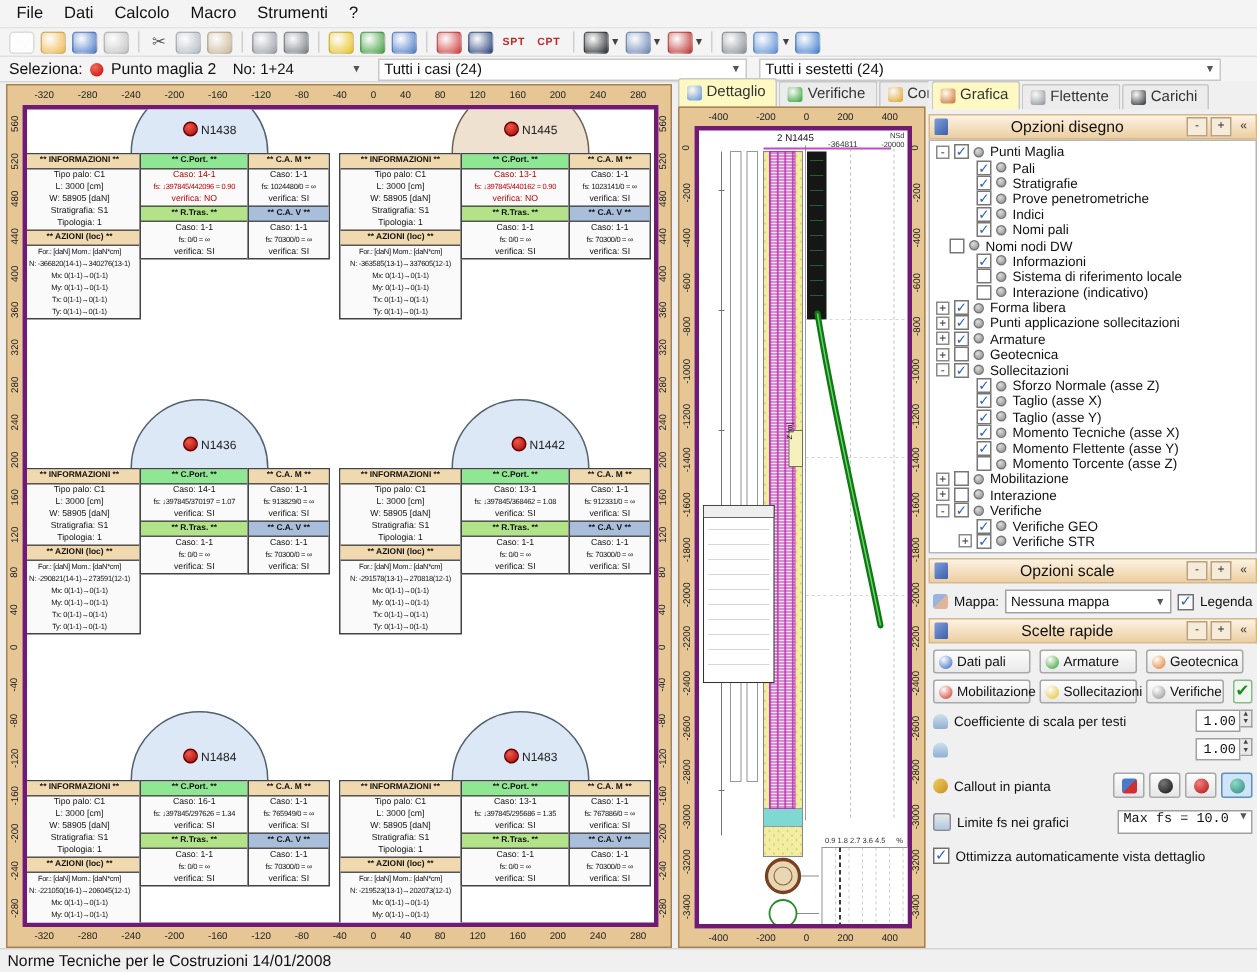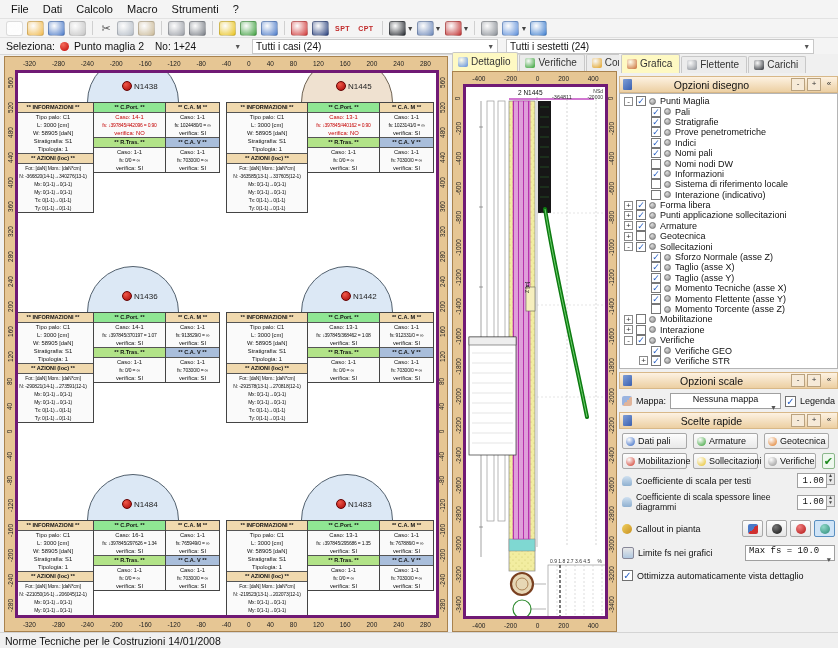--- a/index.html
+++ b/index.html
@@ -71,21 +71,21 @@
   .trow{display:flex;align-items:center;height:10.4px;font-size:9px;white-space:nowrap;}
   .texp{width:9px;height:9px;border:1px solid #8a8a8a;background:#fff;font-size:8px;line-height:7px;
         text-align:center;color:#333;flex:0 0 auto;margin-right:3px;box-sizing:border-box;}
   .texp.none{border:none;background:none;}
   .tcb{width:10px;height:10px;border:1px solid #777;background:#fff;flex:0 0 auto;margin-right:3px;
        font-size:9px;line-height:9px;text-align:center;color:#2b62c4;box-sizing:border-box;}
   .tdot{width:7px;height:7px;border-radius:50%;background:radial-gradient(circle at 35% 30%,#ddd,#8e8e8e);
         border:1px solid #777;flex:0 0 auto;margin-right:4px;box-sizing:border-box;}
   .srow{display:flex;align-items:center;margin:4px 3px 0 3px;font-size:9px;gap:4px;}
   .sel-box{background:#fff;border:1px solid #a0a0a0;height:14px;display:flex;align-items:center;
-           padding:0 3px;font-size:9px;flex-direction:column;}
+           padding:0 3px;font-size:9px;}
   .sel-box .arr{margin-left:auto;font-size:7px;color:#555;padding-left:5px;}
   .cb{width:11px;height:11px;border:1px solid #707070;background:#fff;font-size:10px;line-height:10px;
       text-align:center;color:#2b62c4;flex:0 0 auto;box-sizing:border-box;}
   .qbtn{width:65px;height:16px;border:1px solid #a8a8a8;background:linear-gradient(#fdfdfd,#e9e9e9);
         display:flex;align-items:center;font-size:9px;gap:3px;padding-left:3px;box-sizing:border-box;border-radius:2px;}
   .qball{width:9px;height:9px;border-radius:50%;flex:0 0 auto;}
   .qchk{width:19px;height:16px;border:1px solid #8db88d;background:#eef8ee;color:#1e8a1e;font-size:11px;
         line-height:14px;text-align:center;border-radius:2px;box-sizing:border-box;}
   .spin{margin-left:auto;display:flex;align-items:flex-start;font-family:Liberation Mono, monospace;}
   .spin .val{width:26px;height:13px;border:1px solid #a0a0a0;background:#fff;font-size:9px;
@@ -703,21 +703,21 @@
         <span class="tcb">✓</span>
         <span class="tdot"></span>
         <span>Indici</span>
       </div>
       <div class="trow" style="padding-left: 19px;">
         <span class="texp none"></span>
         <span class="tcb">✓</span>
         <span class="tdot"></span>
         <span>Nomi pali</span>
       </div>
-      <div class="trow" style="padding-left: 19px;">
+      <div class="trow" style="padding-left: 1px;">
         <span class="texp none"></span>
         <span class="tcb"></span>
         <span class="tdot"></span>
         <span>Nomi nodi DW</span>
       </div>
       <div class="trow" style="padding-left: 19px;">
         <span class="texp none"></span>
         <span class="tcb">✓</span>
         <span class="tdot"></span>
         <span>Informazioni</span>
@@ -892,21 +892,20 @@
     <span class="spin">
       <span class="val">1.00</span>
       <span class="ud">
           <span>▲</span>
           <span>▼</span>
         </span>
     </span>
   </div>
   <div class="srow">
     <span class="mini-ico" style="background:linear-gradient(#cfe0f0,#8fb0d0);border-radius:50% 50% 2px 2px"></span>
-    <span style="font-size:8.6px">Coefficiente di scala spessore linee diagrammi</span>
     <span class="spin">
       <span class="val">1.00</span>
       <span class="ud">
           <span>▲</span>
           <span>▼</span>
         </span>
     </span>
   </div>
   <div class="srow" style="margin-top:8px">
     <span class="mini-ico" style="background:linear-gradient(135deg,#f0d060,#c89020);border-radius:50%"></span>

